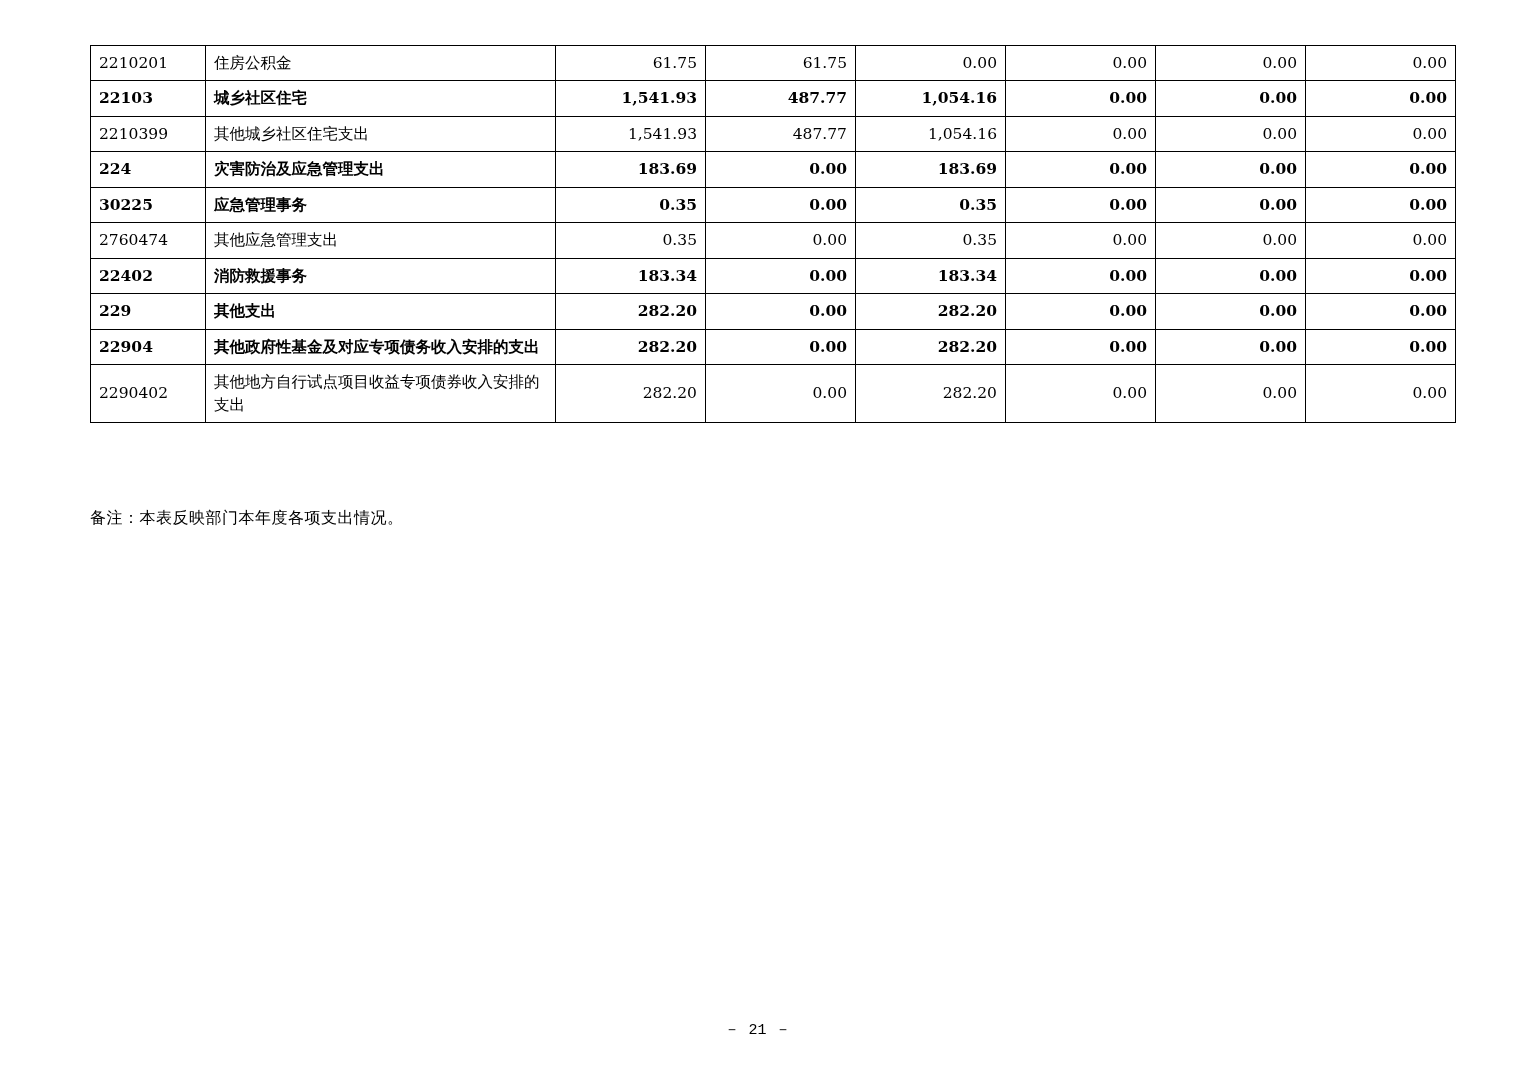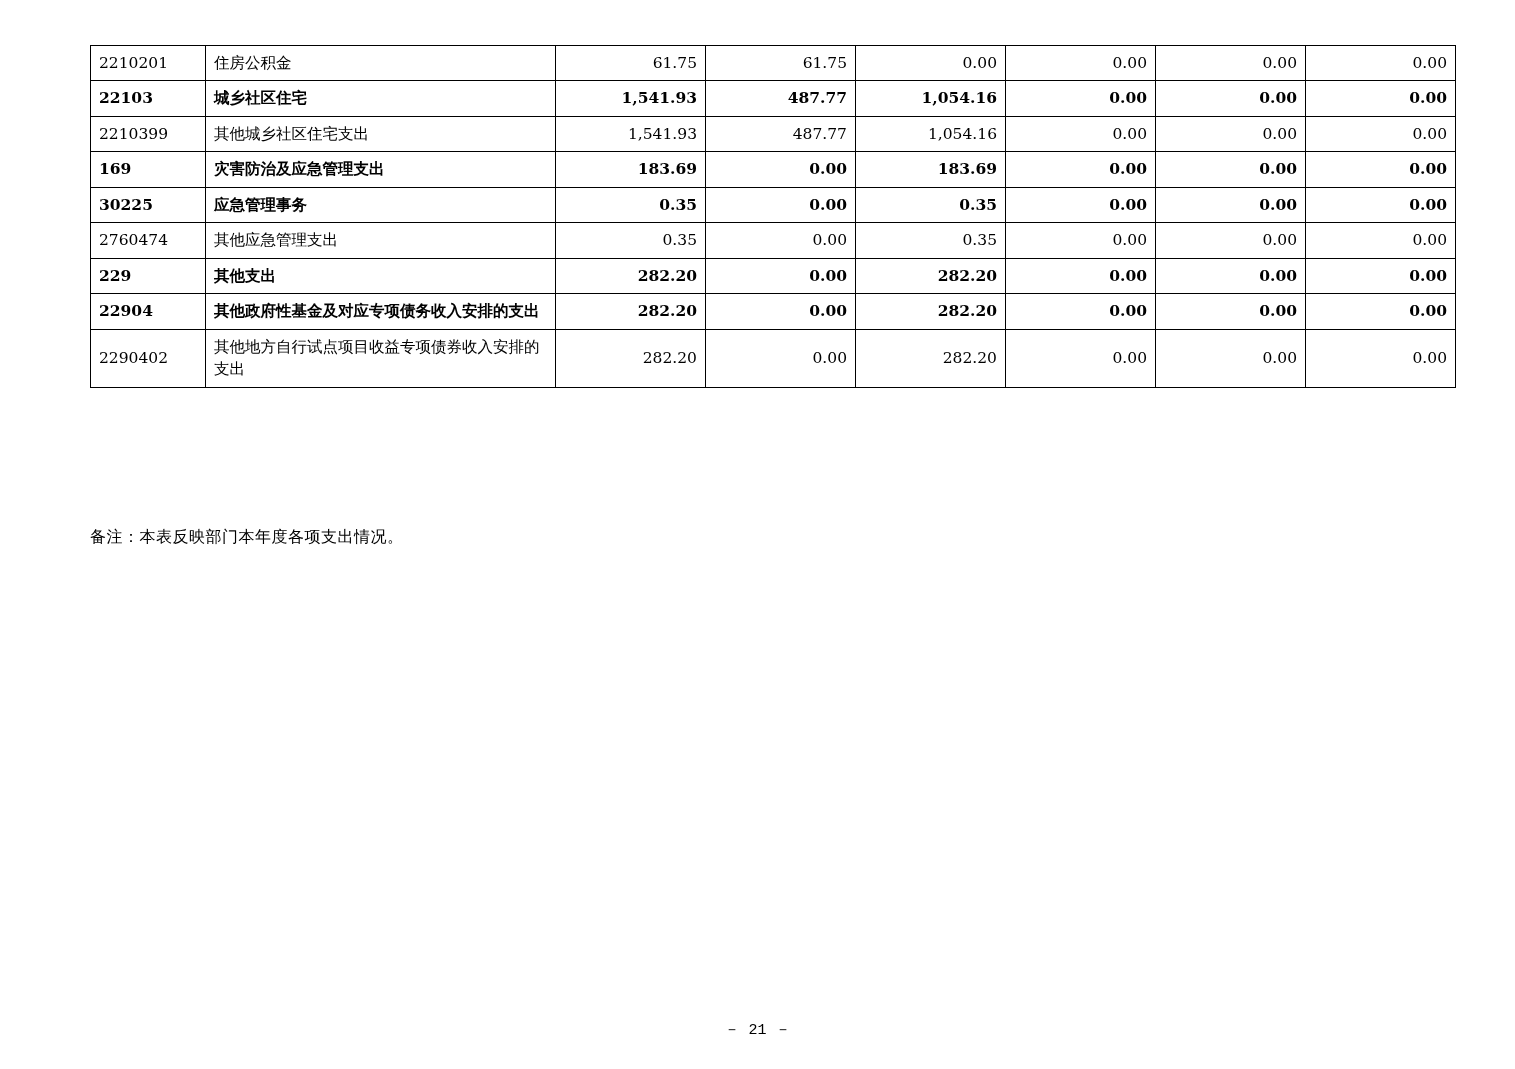--- a/index.html
+++ b/index.html
@@ -55,21 +55,21 @@
   td.num {
     text-align: right;
     padding-right: 12px;
   }
   tr.bold td {
     font-weight: bold;
   }
   .note {
     position: absolute;
     left: 90px;
-    top: 527px;
+    top: 508px;
     font-size: 16px;
     letter-spacing: 0.5px;
     font-family: "DejaVu Serif", "Liberation Serif", serif;
   }
   .page-number {
     position: absolute;
     left: 0;
     top: 1020px;
     width: 1515px;
     text-align: center;
@@ -119,21 +119,21 @@
             <td class="code">2210399</td>
             <td class="name">其他城乡社区住宅支出</td>
             <td class="num">1,541.93</td>
             <td class="num">487.77</td>
             <td class="num">1,054.16</td>
             <td class="num">0.00</td>
             <td class="num">0.00</td>
             <td class="num">0.00</td>
           </tr>
           <tr class="bold">
-            <td class="code">169</td>
+            <td class="code">224</td>
             <td class="name">灾害防治及应急管理支出</td>
             <td class="num">183.69</td>
             <td class="num">0.00</td>
             <td class="num">183.69</td>
             <td class="num">0.00</td>
             <td class="num">0.00</td>
             <td class="num">0.00</td>
           </tr>
           <tr class="bold">
             <td class="code">30225</td>
@@ -144,20 +144,30 @@
             <td class="num">0.00</td>
             <td class="num">0.00</td>
             <td class="num">0.00</td>
           </tr>
           <tr>
             <td class="code">2760474</td>
             <td class="name">其他应急管理支出</td>
             <td class="num">0.35</td>
             <td class="num">0.00</td>
             <td class="num">0.35</td>
+            <td class="num">0.00</td>
+            <td class="num">0.00</td>
+            <td class="num">0.00</td>
+          </tr>
+          <tr class="bold">
+            <td class="code">22402</td>
+            <td class="name">消防救援事务</td>
+            <td class="num">183.34</td>
+            <td class="num">0.00</td>
+            <td class="num">183.34</td>
             <td class="num">0.00</td>
             <td class="num">0.00</td>
             <td class="num">0.00</td>
           </tr>
           <tr class="bold">
             <td class="code">229</td>
             <td class="name">其他支出</td>
             <td class="num">282.20</td>
             <td class="num">0.00</td>
             <td class="num">282.20</td>

